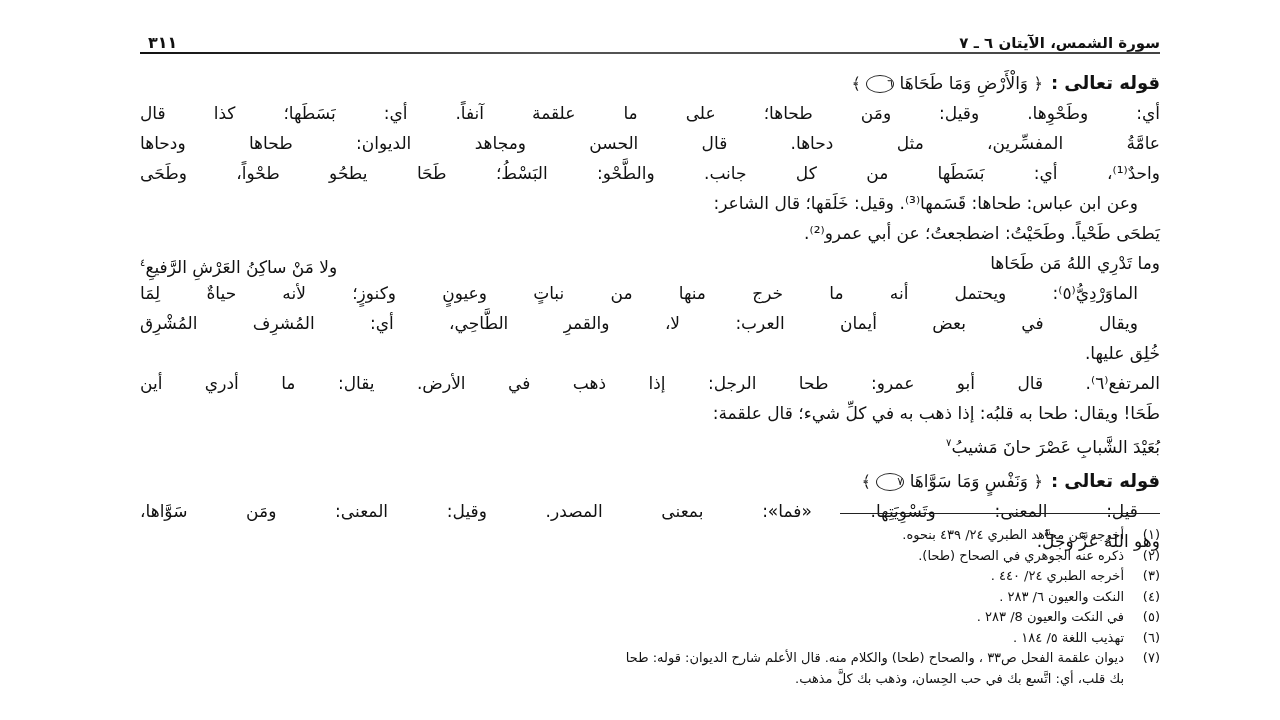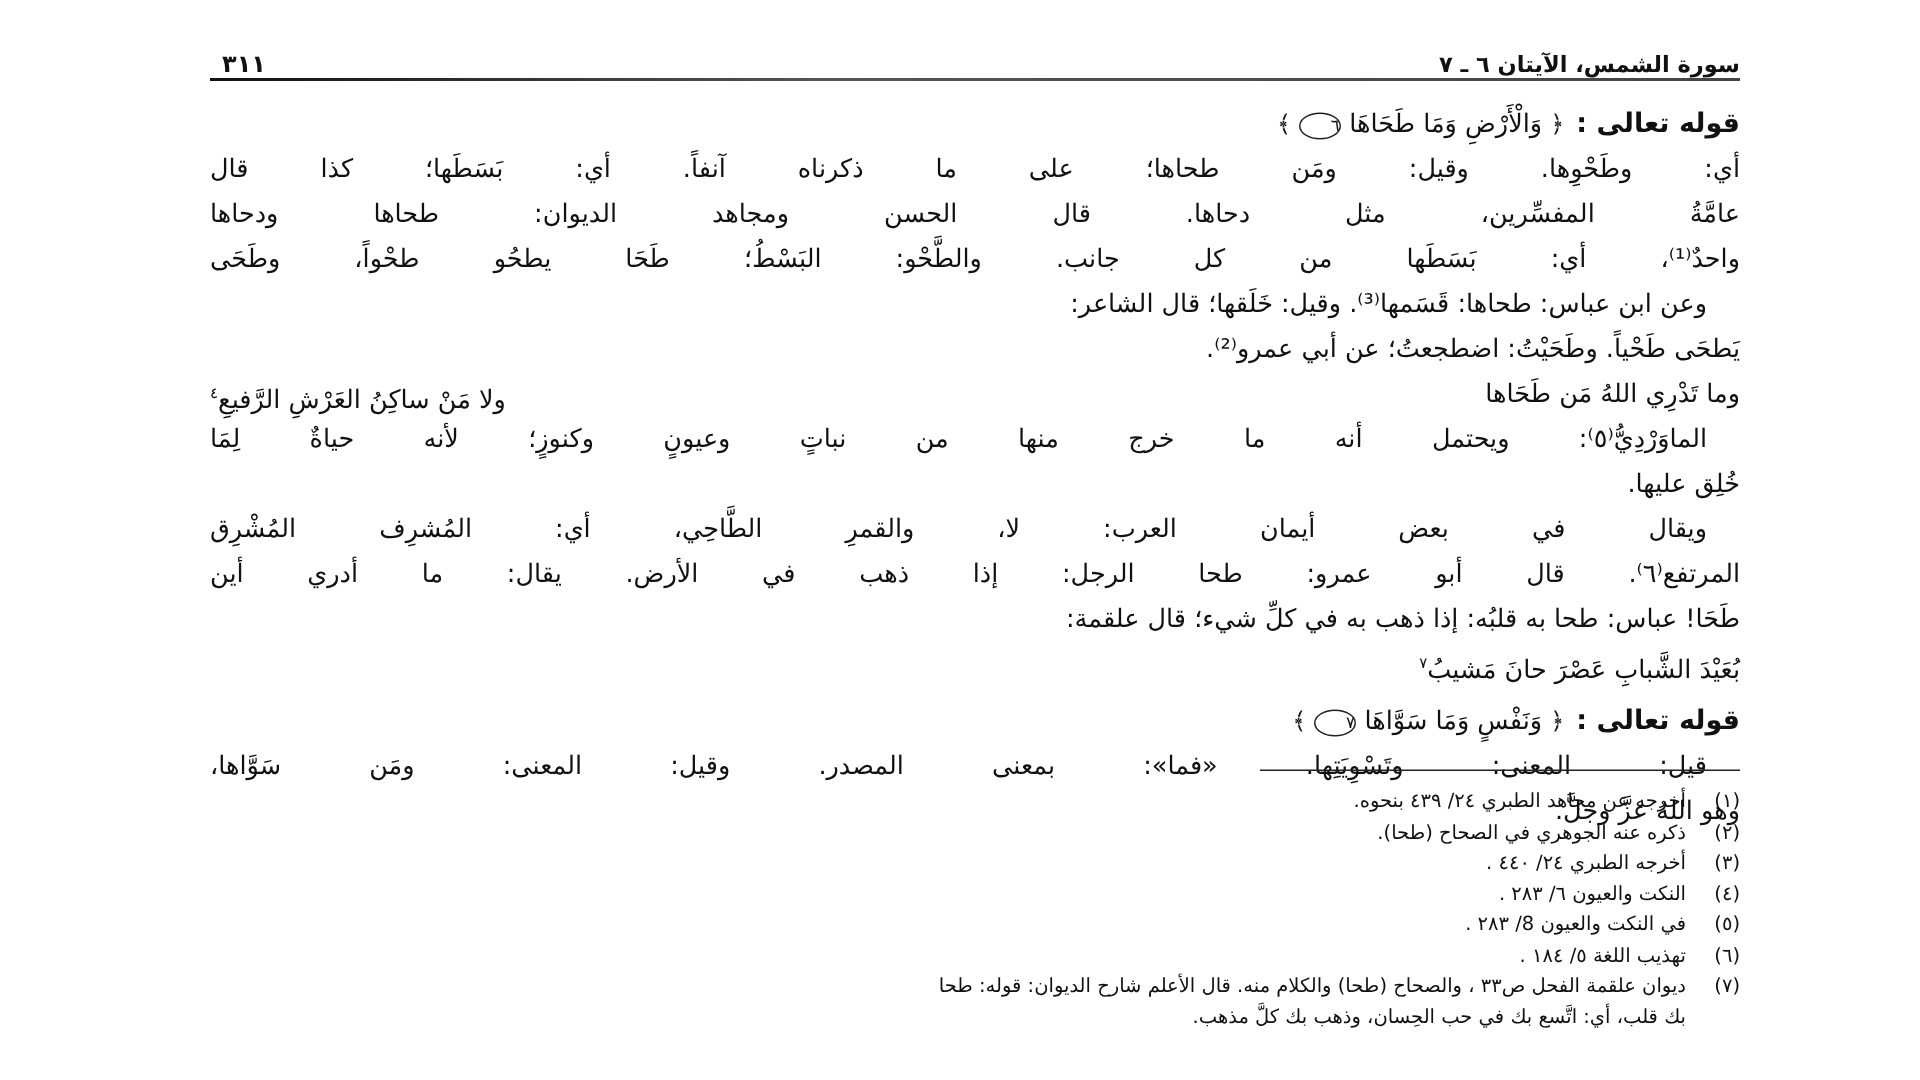--- a/index.html
+++ b/index.html
@@ -117,36 +117,36 @@
     <div class="line heading">
       <span>قوله تعالى :</span>
       <span class="verse-text">
         <span class="verse-bracket">﴿</span>
         <span>وَالْأَرْضِ وَمَا طَحَاهَا</span>
         <span class="ayah-marker">٦</span>
         <span class="verse-bracket">﴾</span>
       </span>
     </div>
 
-    <div class="line">أي: وطَحْوِها. وقيل: ومَن طحاها؛ على ما ذكرناه آنفاً. أي: بَسَطَها؛ كذا قال</div>
+    <div class="line">أي: وطَحْوِها. وقيل: ومَن طحاها؛ على ما علقمة آنفاً. أي: بَسَطَها؛ كذا قال</div>
     <div class="line">عامَّةُ المفسِّرين، مثل دحاها. قال الحسن ومجاهد الديوان: طحاها ودحاها</div>
     <div class="line">واحدٌ⁽¹⁾، أي: بَسَطَها من كل جانب. والطَّحْو: البَسْطُ؛ طَحَا يطحُو طحْواً، وطَحَى</div>
     <div class="line start indent">وعن ابن عباس: طحاها: قَسَمها⁽³⁾. وقيل: خَلَقها؛ قال الشاعر:</div>
     <div class="line start">يَطحَى طَحْياً. وطَحَيْتُ: اضطجعتُ؛ عن أبي عمرو⁽²⁾.</div>
 
     <div class="poem">
       <span>وما تَدْرِي اللهُ مَن طَحَاها</span>
       <span><span>ولا مَنْ ساكِنُ العَرْشِ الرَّفيعِ</span><sup>٤</sup></span>
     </div>
 
     <div class="line indent">الماوَرْدِيُّ⁽٥⁾: ويحتمل أنه ما خرج منها من نباتٍ وعيونٍ وكنوزٍ؛ لأنه حياةٌ لِمَا</div>
+    <div class="line indent">ويقال في بعض أيمان العرب: لا، والقمرِ الطَّاحِي، أي: المُشرِف المُشْرِق</div>
     <div class="line start">خُلِق عليها.</div>
-    <div class="line indent">ويقال في بعض أيمان العرب: لا، والقمرِ الطَّاحِي، أي: المُشرِف المُشْرِق</div>
     <div class="line">المرتفع⁽٦⁾. قال أبو عمرو: طحا الرجل: إذا ذهب في الأرض. يقال: ما أدري أين</div>
-    <div class="line start">طَحَا! عباس: طحا به قلبُه: إذا ذهب به في كلِّ شيء؛ قال علقمة:</div>
+    <div class="line start">طَحَا! ويقال: طحا به قلبُه: إذا ذهب به في كلِّ شيء؛ قال علقمة:</div>
 
     <div class="poem">
       <span><span>بُعَيْدَ الشَّبابِ عَصْرَ حانَ مَشيبُ</span><sup>٧</sup></span>
     </div>
 
     <div class="line heading" style="margin-top:8px">
       <span>قوله تعالى :</span>
       <span class="verse-text">
         <span class="verse-bracket">﴿</span>
         <span>وَنَفْسٍ وَمَا سَوَّاهَا</span>

